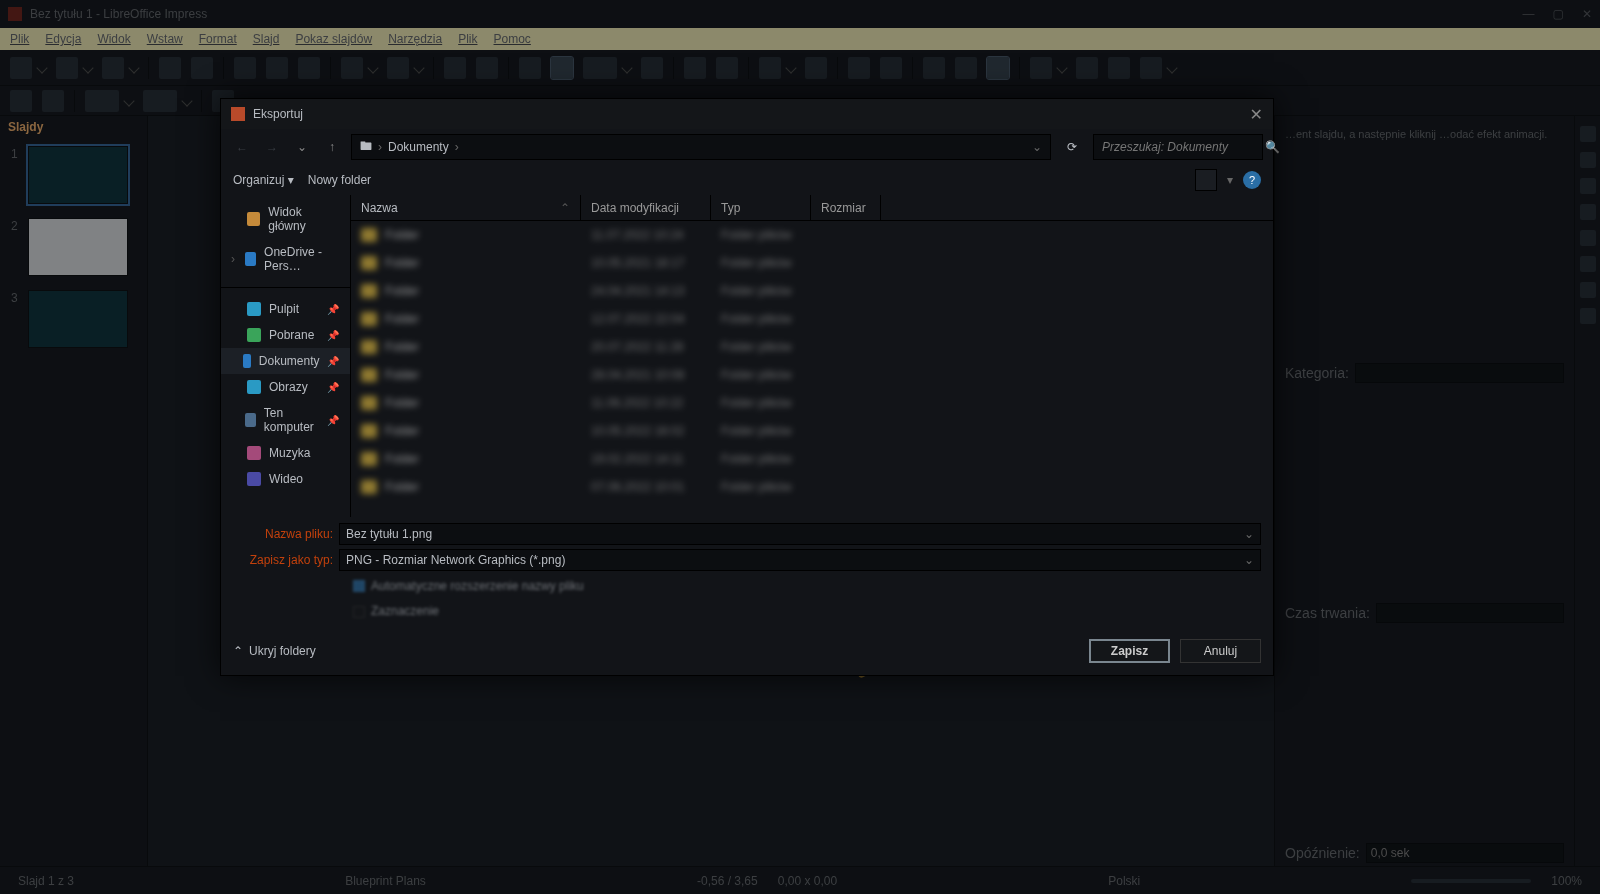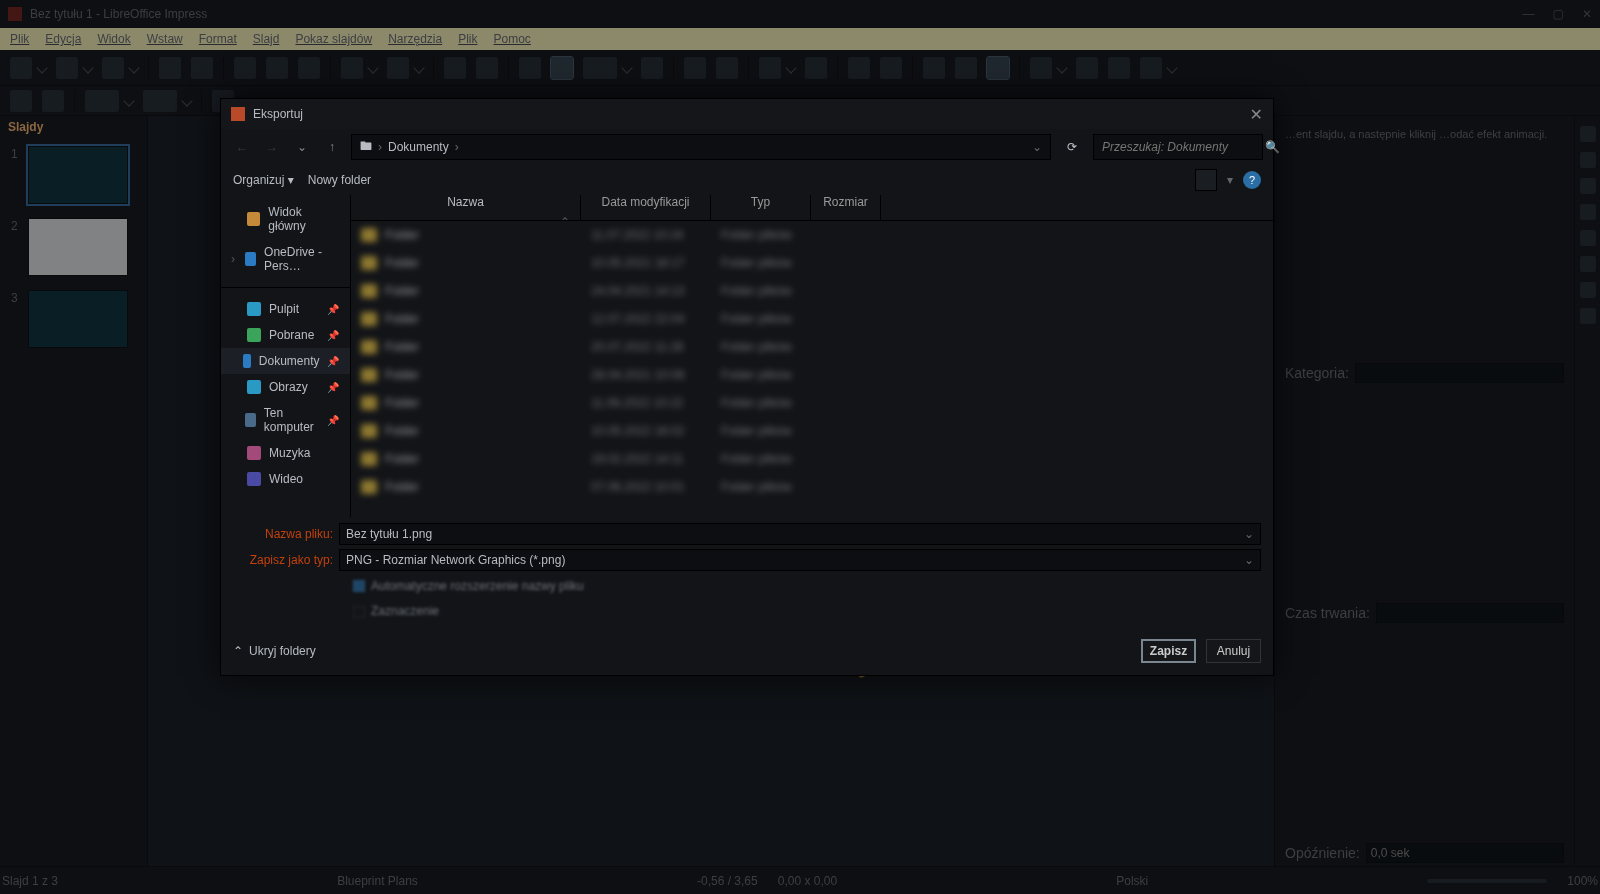--- a/index.html
+++ b/index.html
@@ -47,21 +47,21 @@
 .right-panel-row { display:flex; align-items:center; gap:6px; margin-top:220px; }
 .right-panel-row label{ font-size:14px; }
 .right-panel input[type=text]{ flex:1; background:#10151a; border:1px solid #0a0e12; height:20px; color:#888; padding:0 4px; }
 .right-panel .play { margin-top:14px; display:flex; align-items:center; gap:6px; }
 .right-panel .play input{accent-color:#2a6ea5;}
 .right-panel .play-btn{ margin-left:auto; background:#10151a; border:1px solid #0a0e12; padding:2px 10px; color:#888; }
 
 .sidebar-icons { width:26px; background:#171c22; border-left:1px solid #0e1216; display:flex; flex-direction:column; align-items:center; gap:10px; padding-top:10px; }
 .sidebar-icons div{ width:16px; height:16px; background:#2a323c; border-radius:2px; }
 
-.statusbar { position:absolute; bottom:0; left:0; right:0; height:28px; background:#171c22; border-top:1px solid #0e1216; display:flex; align-items:center; padding:0 2px; color:#6d7177; gap:20px; }
+.statusbar { position:absolute; bottom:0; left:0; right:0; height:28px; background:#171c22; border-top:1px solid #0e1216; display:flex; align-items:center; padding:0 18px; color:#6d7177; gap:20px; }
 .statusbar .sp { flex:1; }
 .statusbar .zoombar{ width:120px; height:4px; background:#2a323c; border-radius:2px; }
 
 
 .modal { position:absolute; left:220px; top:98px; width:1054px; height:578px; background:#121418; border:1px solid #000; box-shadow:0 0 30px rgba(0,0,0,.7); color:#b8bcc2; display:flex; flex-direction:column; }
 .modal * { color:#b8bcc2; }
 .modal-title { height:30px; display:flex; align-items:center; gap:8px; padding:0 10px; background:#141619; }
 .modal-title .mico { width:14px; height:14px; background:#b84a2a; }
 .modal-title .close { margin-left:auto; font-size:16px; color:#888; cursor:pointer; }
 
@@ -91,42 +91,42 @@
 .place .pico.desk{background:#2a9ac4;}
 .place .pico.down{background:#3aa45a;}
 .place .pico.doc{background:#2a7ac4;}
 .place .pico.img{background:#2a9ac4;}
 .place .pico.pc{background:#4a6a8a;}
 .place .pico.mus{background:#a44a7a;}
 .place .pico.vid{background:#4a4aa4;}
 
 .file-list { flex:1; display:flex; flex-direction:column; }
 .file-head { display:flex; border-bottom:1px solid #000; height:26px; align-items:center; }
-.file-head div { padding:0 10px; border-right:1px solid #000; color:#999; height:100%; display:flex; align-items:center; gap:6px;flex-direction:column;}
+.file-head div { padding:0 10px; border-right:1px solid #000; color:#999; height:100%; display:flex; align-items:center; gap:6px;}
 .col-name{ width:230px; } .col-date{ width:130px; } .col-type{ width:100px; } .col-size{ width:70px; }
 .file-rows { flex:1; overflow:hidden; }
 .file-row { display:flex; align-items:center; height:28px; filter:blur(3px); opacity:.7; }
 .file-row .fico{ width:16px; height:14px; background:#c4a43a; margin:0 8px 0 10px; border-radius:2px; }
 .file-row .fname{ width:196px; color:#ccc; } 
 .file-row .fdate{ width:130px; padding-left:10px; color:#999;} 
 .file-row .ftype{ width:100px; padding-left:10px; color:#999;} 
 
 .modal-footer { padding:6px 12px 12px; }
 .form-row { display:flex; align-items:center; margin-bottom:4px; gap:6px; }
 .form-row label { width:100px; text-align:right; color:#c2410c; }
 .form-row .field { flex:1; height:22px; background:#0c0e11; border:1px solid #000; padding:0 6px; display:flex; align-items:center; color:#ccc; position:relative;}
 .form-row .field .dd { position:absolute; right:6px; color:#666; }
 .opts { margin-left:120px; margin-top:6px; color:#3a6ea5; font-size:11px; line-height:1.6; }
 .opts .chk { display:inline-block; width:12px; height:12px; background:#2a6ea5; margin-right:6px; vertical-align:middle; border:1px solid #3a7eb5;}
 .opts .chk.off { background:#141619; border:1px solid #333;}
 .opts .faded{ opacity:.55; filter:blur(1.5px);}
 .footer-btns { display:flex; align-items:center; margin-top:18px; }
 .hide-folders { display:flex; align-items:center; gap:6px; color:#bbb; }
 .footer-btns .sp { flex:1; }
-.btn { width:55px; height:24px; display:flex; align-items:center; justify-content:center; background:#141619; border:1px solid #333; margin-left:10px; color:#ccc; }
+.btn { width:81px; height:24px; display:flex; align-items:center; justify-content:center; background:#141619; border:1px solid #333; margin-left:10px; color:#ccc; }
 .btn.primary { border:2px solid #7a868f; background:#141619; font-weight:600; }
 </style>
 </head>
 <body>
 
 <div class="app">
   <div class="titlebar">
     <div class="ico"></div>
     <span>Bez tytułu 1 - LibreOffice Impress</span>
     <div class="win-controls">

